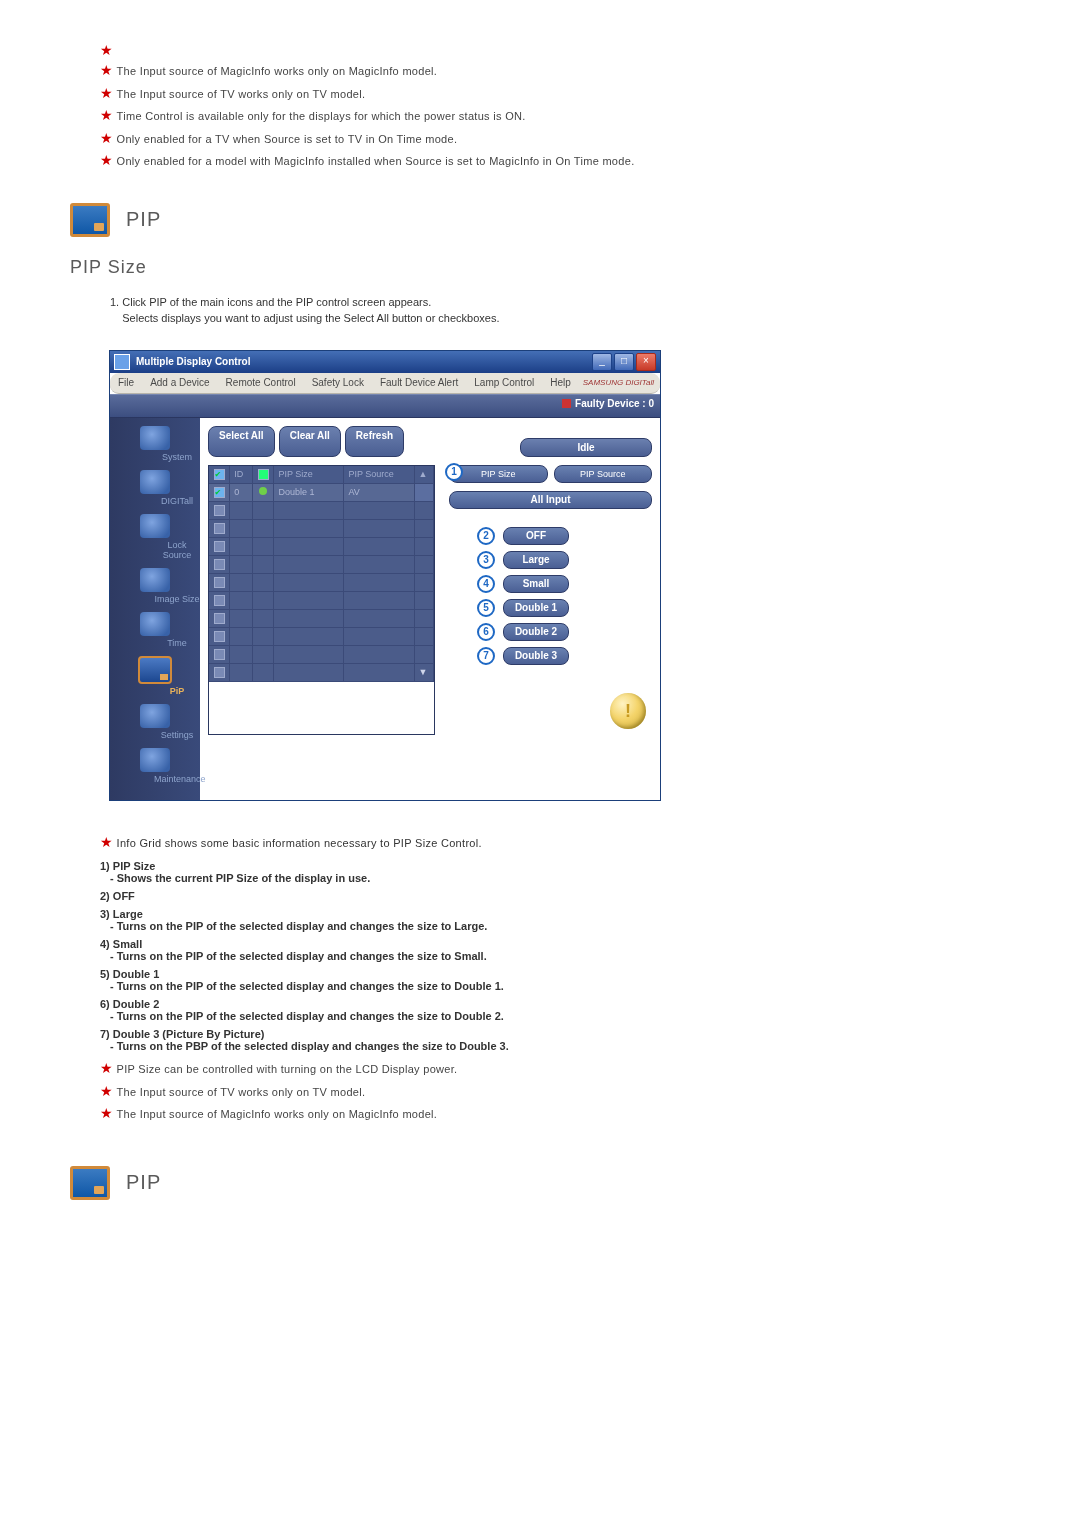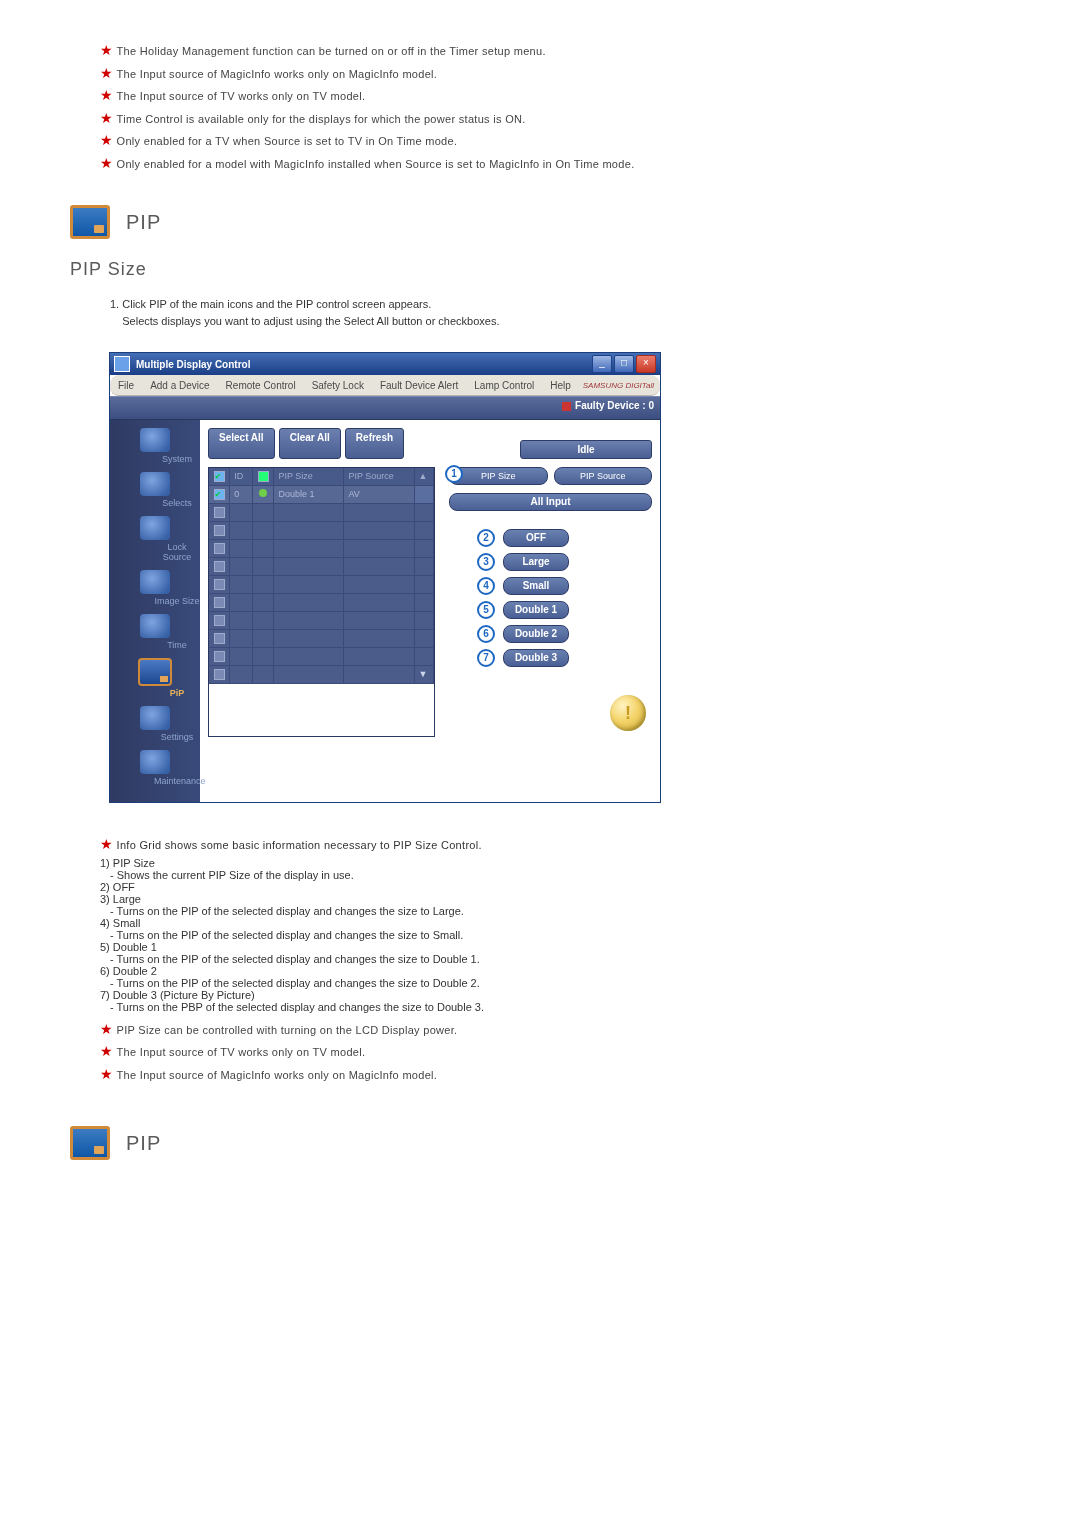--- a/index.html
+++ b/index.html
@@ -126,21 +126,21 @@
   .side-label { font-size: 9px; color: #8ea4cc; margin-left: 44px; }
   .side-item.active .side-label { color: #e8b25a; font-weight: bold; }
 
   .main-pane { flex: 1; padding: 8px; }
   .toolbar { display: flex; gap: 4px; margin-bottom: 8px; }
   .tbtn {
     flex: 0 0 auto;
     padding: 3px 10px;
     background: linear-gradient(#6b80af, #4a5e92);
     border: 1px solid #2e3c68;
-    border-radius: 3px;
+    border-radius: 8px;
     color: #fff; font-size: 10px; font-weight: bold;
     text-align: center;
   }
   .tbtn.idle { margin-left: auto; width: 110px; margin-top: 12px; }
 
   .grid {
     width: 225px;
     border: 1px solid #2a3760;
   }
   .grid-head, .grid-row {
@@ -211,34 +211,33 @@
     border-radius:50%;
     background: radial-gradient(circle at 35% 30%, #fff3c2 0%, #f4d46a 45%, #d6b442 90%);
     box-shadow: inset -2px -2px 4px rgba(100,80,0,.5);
     color:#c79a20;text-align:center;line-height:36px;font-size:18px;font-weight:bold;
   }
 
   
 
   .info-block { margin: 32px 0 0 0; }
   .numlist { margin: 0; padding: 0 0 0 40px; list-style: none; }
-  .numlist li { margin: 0 0; font-size: 11px; }
+  .numlist li { margin: 6px 0; font-size: 11px; font-weight: bold; }
   .numlist .lead { }
   .numlist .sub { display: block; margin-left: 10px; }
 
 </style>
 </head>
 <body>
 
 <div class="page">
 
   <div class="star-list">
     <div class="star-item">
         <span class="star">★</span>
-        <span class="star-text">The Holiday Management function can be turned on or off in the Timer setup menu.</span>
       </div>
     <div class="star-item">
         <span class="star">★</span>
         <span class="star-text">The Input source of MagicInfo works only on MagicInfo model.</span>
       </div>
     <div class="star-item">
         <span class="star">★</span>
         <span class="star-text">The Input source of TV works only on TV model.</span>
       </div>
     <div class="star-item">
@@ -295,21 +294,21 @@
     </div>
     <div class="body-row">
 
       <div class="sidebar">
         <div class="side-item">
             <div class="side-icon"></div>
             <div class="side-label">System</div>
           </div>
         <div class="side-item">
             <div class="side-icon"></div>
-            <div class="side-label">Selects</div>
+            <div class="side-label">DIGITall</div>
           </div>
         <div class="side-item">
             <div class="side-icon"></div>
             <div class="side-label">Lock Source</div>
           </div>
         <div class="side-item">
             <div class="side-icon"></div>
             <div class="side-label">Image Size</div>
           </div>
         <div class="side-item">

